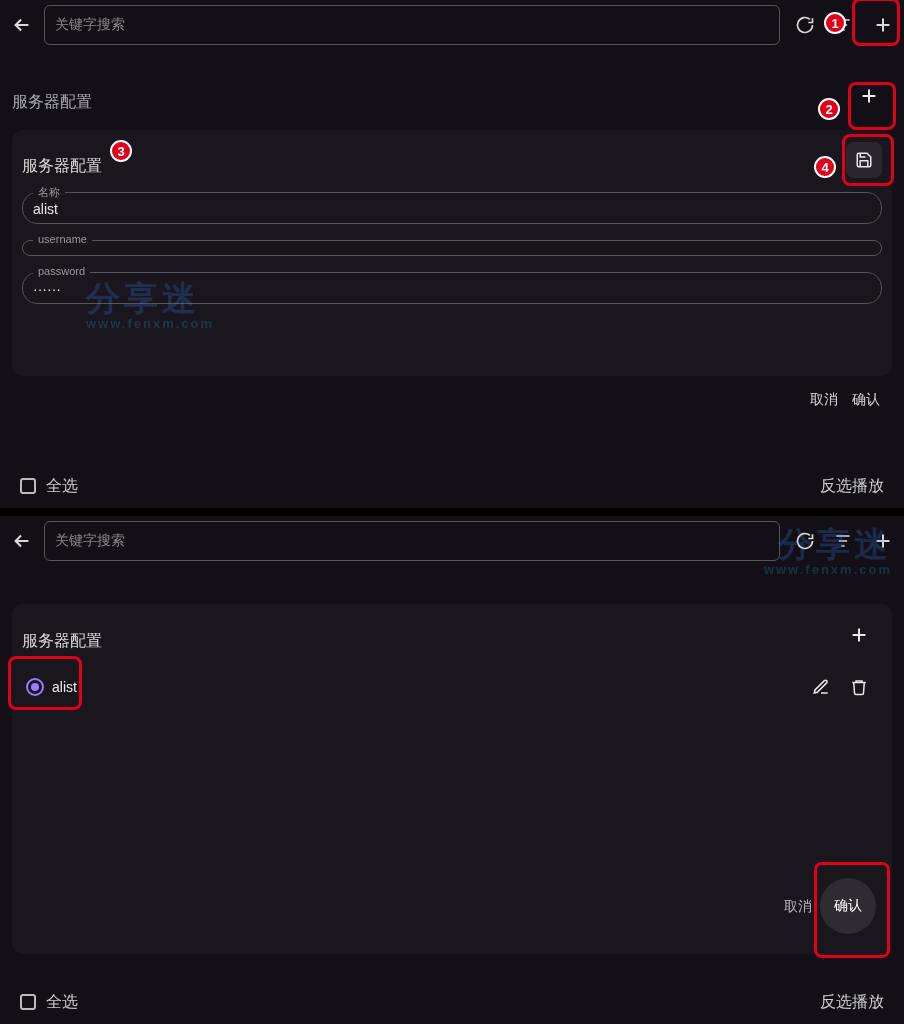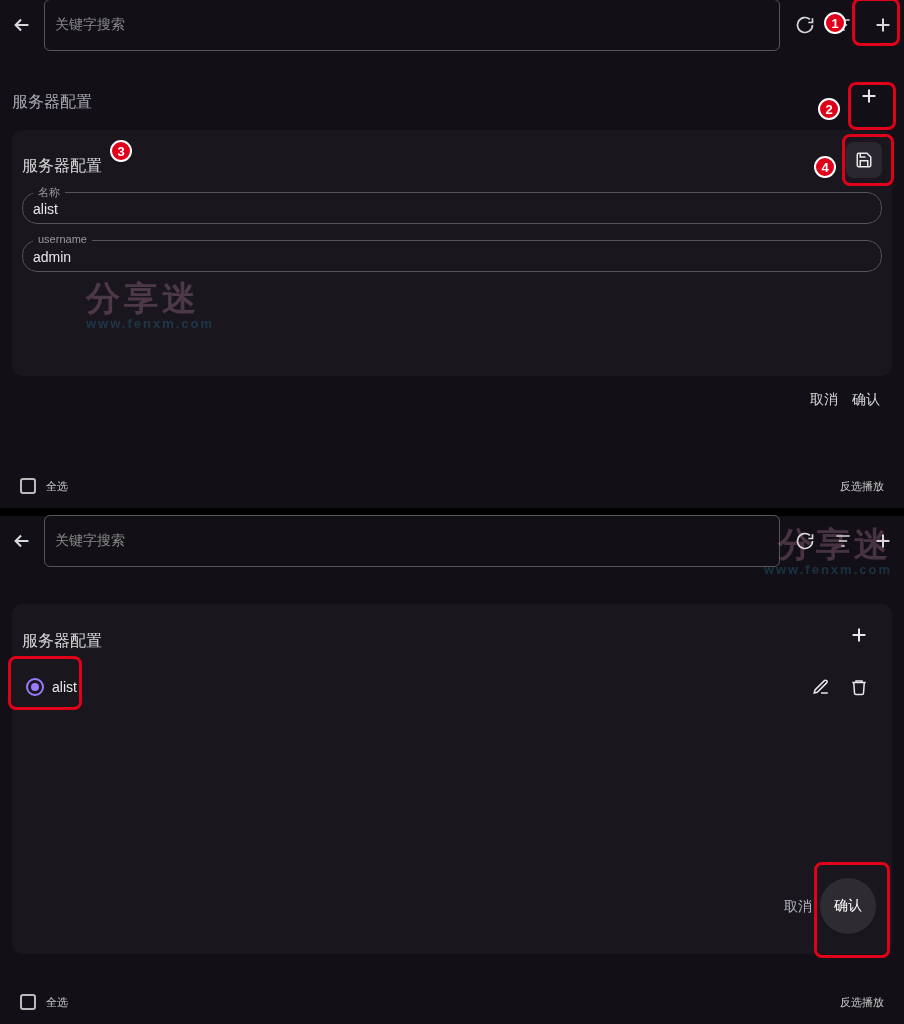--- a/index.html
+++ b/index.html
@@ -6,21 +6,21 @@
   html, body { width: 904px; background: #000; font-family: "Microsoft YaHei", Arial, sans-serif; color: #e8e8e8; }
   body { position: relative; height: 1024px; overflow: hidden; }
 
   .panel { position: absolute; left: 0; width: 904px; background: #121016; }
   .panel1 { top: 0; height: 508px; }
   .panel2 { top: 516px; height: 508px; }
 
   
   .topbar { position: absolute; top: 0; left: 0; right: 0; height: 50px; display: flex; align-items: center; }
   .back-arrow { width: 44px; height: 44px; display:flex; align-items:center; justify-content:center; color:#d8d8d8; }
-  .search-box { flex:1; margin: 4px 6px 4px 0; height: 52px; border: 1.5px solid #555; border-radius: 6px; display:flex; align-items:center; padding: 0 10px; }
+  .search-box { flex:1; margin: 4px 6px 4px 0; height: 40px; border: 1.5px solid #555; border-radius: 6px; display:flex; align-items:center; padding: 0 10px; }
   .search-box span { color:#888; font-size:14px; }
   .tb-icon { width: 34px; height: 34px; display:flex; align-items:center; justify-content:center; color:#d8d8d8; margin:0 2px; }
   .tb-icon.plusbox { width:38px; height:38px; border:2px solid transparent; border-radius:6px; }
 
   
   .card { position:absolute; left:12px; right:12px; background:#19161d; border-radius:10px; }
 
   .section-title { color:#d8d8d8; font-size:16px;margin-top:12px; }
 
   .field { position:relative; margin: 0 10px 16px 10px; border:1.5px solid #555; border-radius:15px; padding: 8px 10px 6px 10px; }
@@ -29,25 +29,25 @@
 
   .btn-row { position:absolute; left:12px; right:12px; bottom: 0; height: 42px; display:flex; justify-content:flex-end; align-items:center; gap:14px; padding-right:12px; font-size:14px; color:#d8d8d8; }
 
   
   .call { position:absolute; border:3px solid #e1001a; border-radius:8px; pointer-events:none; }
   .num { position:absolute; width:22px; height:22px; border-radius:50%; background:#e1001a; border:2px solid #fff; color:#fff; font-weight:700; font-size:13px; display:flex; align-items:center; justify-content:center; pointer-events:none; }
 
   
   .wm { position:absolute; opacity:0.23; pointer-events:none; font-weight:700; }
   .wm .c { font-size:34px; letter-spacing:4px; }
-  .wm .c span.a{ color:#f9a8d4; }
+  .wm .c span.a{ color:#3b82f6; }
   .wm .u { font-size:13px; color:#2ea0d0; letter-spacing:2px; margin-top:-6px;text-align:right;}
 
   
-  .bottombar { position:absolute; left:0; right:0; bottom:0; height:44px; display:flex; align-items:center; padding:0 20px; color:#ccc; font-size:11px; }
+  .bottombar { position:absolute; left:0; right:0; bottom:0; height:44px; display:flex; align-items:center; padding:0 20px; color:#ccc; font-size:16px; }
   .bottombar .spacer{ flex:1; }
   .bottombar .b-item{ }
   .cb { width:16px; height:16px; border:2px solid #bbb; border-radius:3px; margin-right:10px; }
 
   .round-btn { position:absolute; width:56px; height:56px; border-radius:50%; background:#2e2b32; display:flex; align-items:center; justify-content:center; font-size:14px; color:#fff; }
 
   svg { display:block; }
 </style>
 </head>
 <body>
@@ -104,21 +104,24 @@
           </svg>
       </div>
     </div>
 
     <div class="field">
       <div class="legend">名称</div>
       <div class="value">alist</div>
     </div>
     <div class="field">
       <div class="legend">username</div>
-      <div class="value">admin</div>
+    </div>
+    <div class="field" style="margin-bottom:10px;">
+      <div class="legend">password</div>
+      <div class="value">······</div>
     </div>
   </div>
 
   <div class="btn-row" style="position:absolute; top:380px; height:40px; bottom:auto;">
     <div>取消</div>
     <div>确认</div>
   </div>
 
   <div class="wm" style="left:86px; top:276px;">
     <div class="c"><span class="a">分享迷</span></div>

